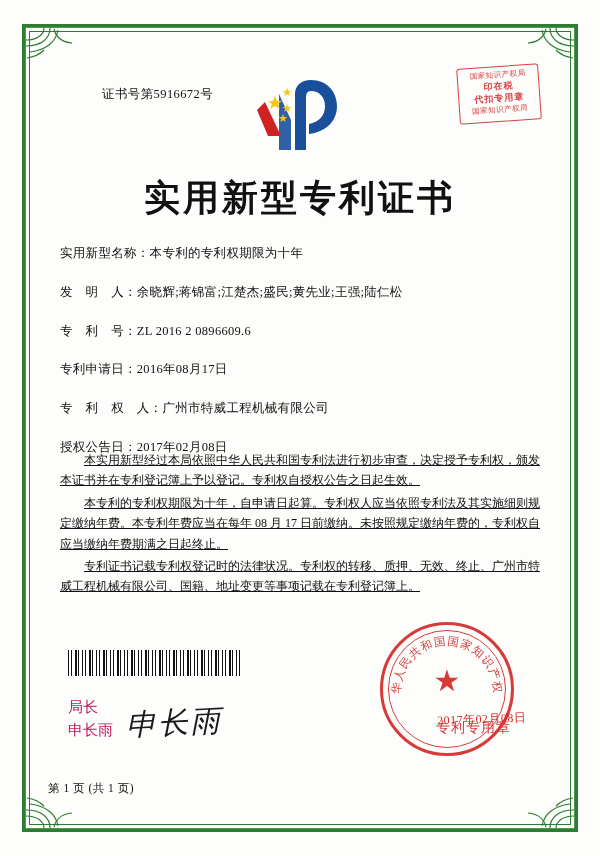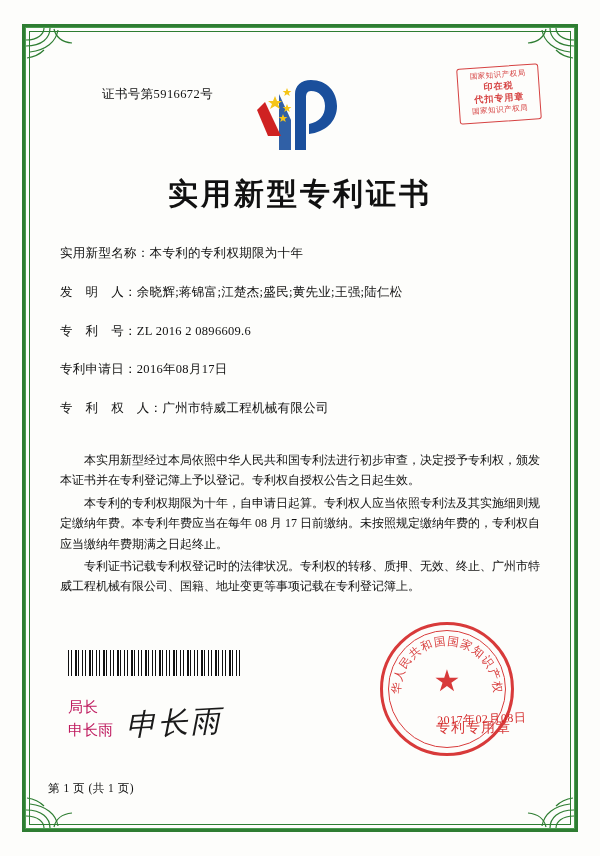--- a/index.html
+++ b/index.html
@@ -110,21 +110,21 @@
     width: 130px;
     height: 86px;
   }
   .logo svg { display:block; width: 100%; height: 100%; }
 
   .doc-title {
     position: absolute;
     left: 0; right: 0;
     top: 122px;
     text-align: center;
-    font-size: 30px;
+    font-size: 36px;
     font-weight: bold;
     letter-spacing: 3px;
     color: #111;
     font-family: "DejaVu Serif", serif;
   }
 
   .fields {
     position: absolute;
     left: 12px;
     right: 12px;
@@ -149,20 +149,21 @@
 
   .paragraphs {
     position: absolute;
     left: 12px;
     right: 12px;
     top: 398px;
     font-size: 12px;
     line-height: 1.7;
     color: #111;
     text-align: justify;
+    text-decoration: underline;
   }
   .paragraphs p {
     margin: 0 0 2px 0;
     text-indent: 24px;
   }
 
   .barcode {
     position: absolute;
     left: 20px;
     bottom: 128px;
@@ -350,20 +351,23 @@
       </div>
       <div class="field-row">
         <span class="field-label">专　利　号：</span><span class="field-value">ZL 2016 2 0896609.6</span>
       </div>
       <div class="field-row">
         <span class="field-label">专利申请日：</span><span class="field-value">2016年08月17日</span>
       </div>
       <div class="field-row">
         <span class="field-label">专　利　权　人：</span><span class="field-value">广州市特威工程机械有限公司</span>
       </div>
+      <div class="field-row">
+        <span class="field-label">授权公告日：</span><span class="field-value">2017年02月08日</span>
+      </div>
     </div>
 
     <div class="paragraphs">
       <p>本实用新型经过本局依照中华人民共和国专利法进行初步审查，决定授予专利权，颁发本证书并在专利登记簿上予以登记。专利权自授权公告之日起生效。</p>
       <p>本专利的专利权期限为十年，自申请日起算。专利权人应当依照专利法及其实施细则规定缴纳年费。本专利年费应当在每年 08 月 17 日前缴纳。未按照规定缴纳年费的，专利权自应当缴纳年费期满之日起终止。</p>
       <p>专利证书记载专利权登记时的法律状况。专利权的转移、质押、无效、终止、广州市特威工程机械有限公司、国籍、地址变更等事项记载在专利登记簿上。</p>
     </div>
 
     <div class="barcode"></div>
 

